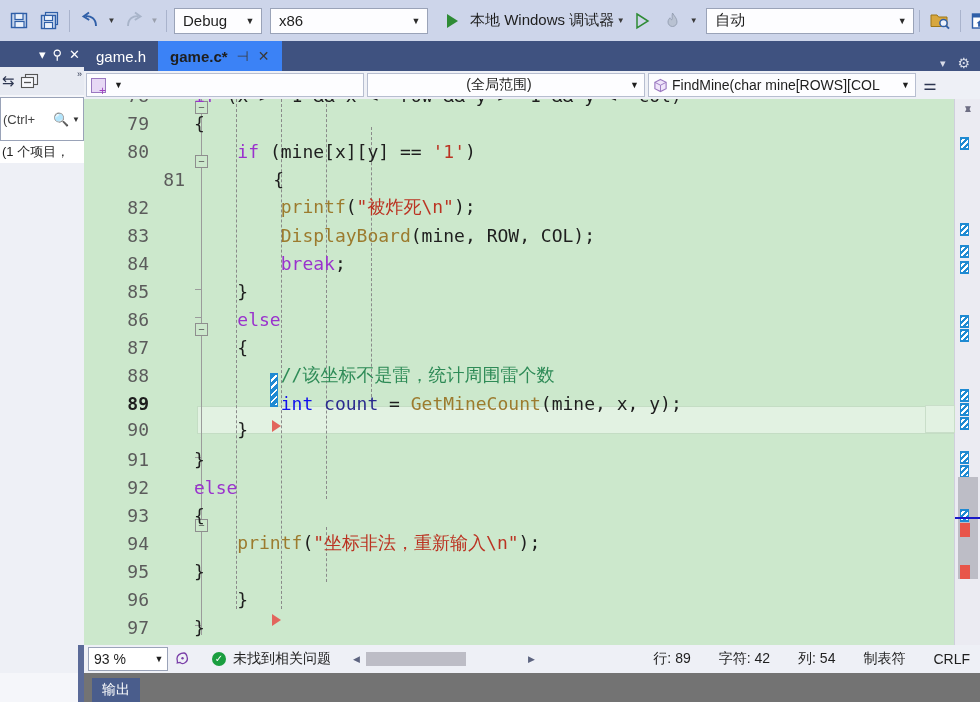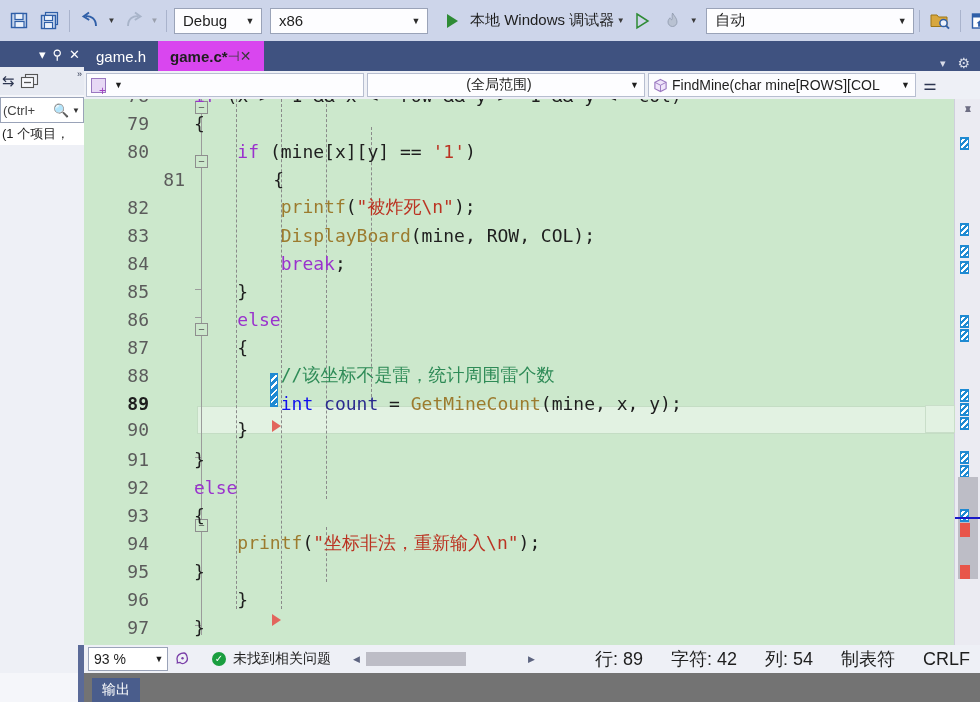--- a/index.html
+++ b/index.html
@@ -42,38 +42,38 @@
               border-top: 7px solid transparent; border-bottom: 7px solid transparent; }
 
   
   #leftdock { position: absolute; left: 0; top: 41px; width: 84px; height: 661px;
               background: #f5f6fa; }
   #ld-title { height: 26px; background: #3f5280; color: #fff;
               display: flex; align-items: center; justify-content: flex-end;
               padding-right: 4px; font-size: 13px; gap: 7px; }
   #ld-toolrow { height: 28px; background: #e7eaf2; display: flex; align-items: center;
                 padding-left: 2px; gap: 5px; position: relative; }
-  #ld-search { height: 26px; margin: 2px 0 0 0; background: #fff;
+  #ld-search { height: 44px; margin: 2px 0 0 0; background: #fff;
                border: 1px solid #9aa3b8; display: flex; align-items: center;
                font-size: 13px; color: #444; padding-left: 2px; width: 84px; }
   #ld-item { height: 22px; font-size: 13px; color: #1e1e1e;
              display: flex; align-items: center; padding-left: 2px; background: #fff; }
   #ld-rest { background: #eef0f6; height: 540px; }
 
   
   #editor { position: absolute; left: 84px; top: 41px; width: 896px; height: 661px;
             background: #f0f0f4; }
 
   
   #tabstrip { position: absolute; left: 0; top: 0; width: 896px; height: 30px;
               background: #3f5280; display: flex; align-items: flex-end; }
   .tab { height: 30px; display: flex; align-items: center; padding: 0 12px;
          font-size: 15px; white-space: nowrap; }
   .tab.inactive { background: #3f5280; color: #ffffff; }
-  .tab.active { background: #d946ef; color: #1e1e1e; font-weight: bold; }
+  .tab.active { background: #3b82f6; color: #1e1e1e; font-weight: bold; gap: 9px; }
   .tab.active .tlabel { font-weight: bold; }
   .tab-ic { font-size: 14px; color: #3a3a3a; font-weight: normal; }
   #tab-rightbtns { margin-left: auto; display: flex; align-items: center;
                    gap: 12px; padding-right: 10px; color: #d8dce8; font-size: 11px; }
 
   
   #navbar { position: absolute; left: 0; top: 30px; width: 896px; height: 28px;
             background: #eef0f6; display: flex; align-items: center; gap: 3px;
             padding: 0 2px; }
   .navcombo { height: 24px; background: #fdfdff; border: 1px solid #b7bed0;
@@ -162,21 +162,21 @@
   #brainico { width: 26px; display: flex; justify-content: center; font-size: 14px; }
   #issuewrap { display: flex; align-items: center; gap: 7px; margin-left: 18px; }
   .okcirc { width: 14px; height: 14px; border-radius: 50%; background: #1a9e3f;
             color: #fff; font-size: 10px; line-height: 14px; text-align: center; }
   #issuetext { font-size: 14px; color: #1e1e1e; white-space: nowrap; }
   #hscroll { margin-left: 18px; width: 190px; height: 17px; display: flex;
              align-items: center; background: #eef0f6; }
   .hs-arr { width: 15px; text-align: center; font-size: 9px; color: #5d6480; }
   #hthumb { height: 14px; width: 100px; background: #bdbdc6; margin: 0 2px; }
   #posinfo { margin-left: auto; display: flex; align-items: center; gap: 28px;
-             padding-right: 10px; font-size: 18px; color: #1e1e1e; white-space: nowrap; }
+             padding-right: 10px; font-size: 14px; color: #1e1e1e; white-space: nowrap; }
 
   
   #bottomdock { position: absolute; left: 84px; top: 673px; width: 896px; height: 29px;
                 background: #737373; }
   #outtab { position: absolute; left: 8px; top: 5px; height: 24px;
             background: #4a5d8c; color: #fff; font-size: 14px;
             display: flex; align-items: center; padding: 0 10px; }
   #leftbotfill { position: absolute; left: 0; top: 673px; width: 84px; height: 29px;
                  background: #f5f6fa; }
   #bluebar { position: absolute; left: 84px; top: 632px; width: 896px; height: 3px;

